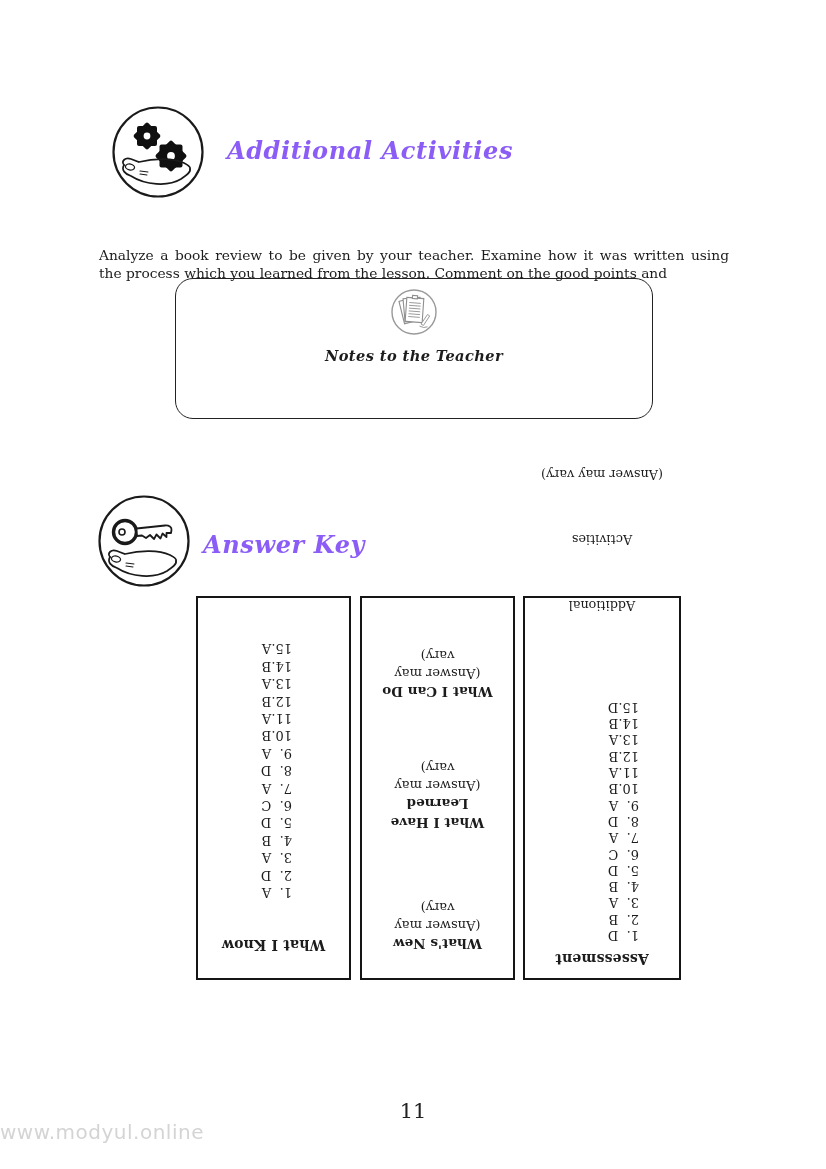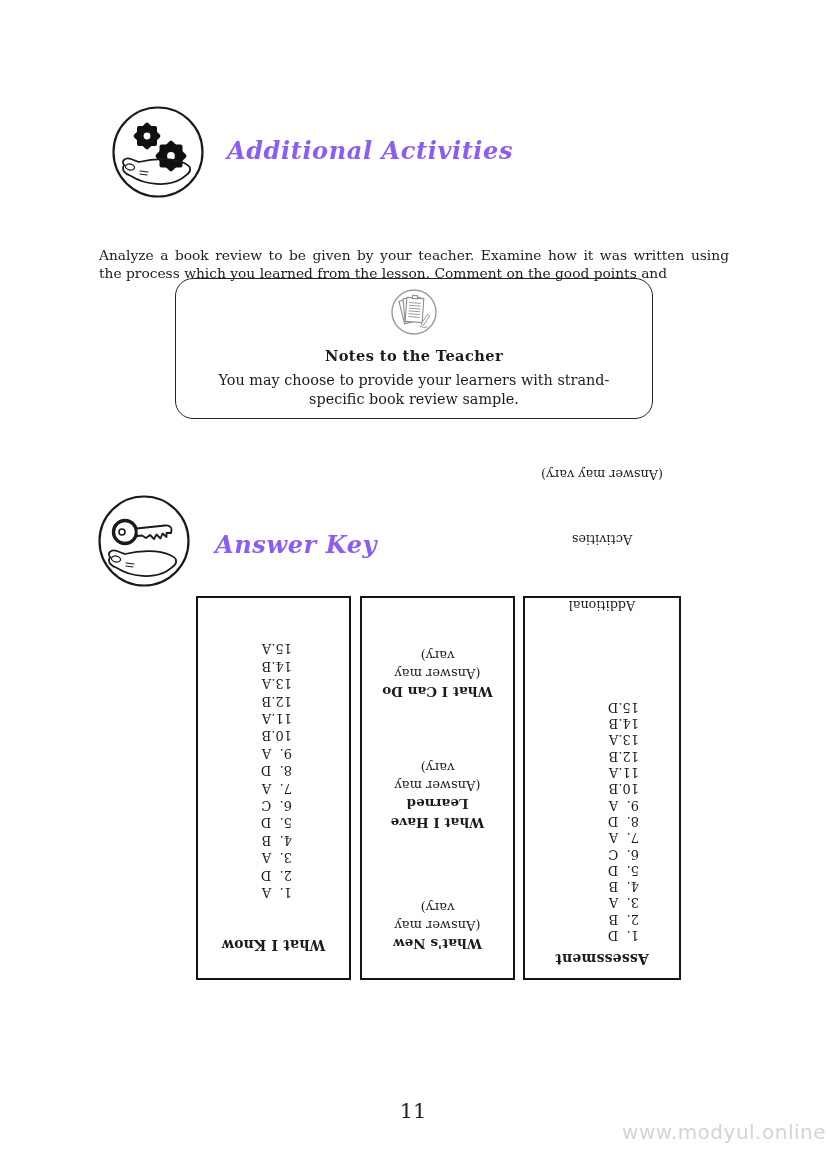--- a/index.html
+++ b/index.html
@@ -17,21 +17,21 @@
   .section-heading{
     font-family:"DejaVu Serif", serif;
     font-style:italic;
     font-weight:700;
     font-size:24px;
     letter-spacing:0.6px;
     color:#8b5cf6;
     white-space:nowrap;
   }
   #heading-additional{left:227px;top:136px;}
-  #heading-answer{left:203px;top:530px;margin-left:12px;}
+  #heading-answer{left:203px;top:530px;}
   #icon-additional{left:111px;top:105px;}
   #icon-answer{left:97px;top:494px;}
 
   
   #intro-paragraph{
     left:99px;top:202px;width:630px;
     font-size:13.8px;line-height:18.3px;margin-top:44px;
   }
   .para-line{
     text-align:justify;
@@ -42,21 +42,21 @@
   
   #notes-box{
     left:175px;top:278px;width:478px;height:141px;
     border:1.6px solid #222;border-radius:18px;
     box-sizing:border-box;
     text-align:center;
   }
   #notes-icon{margin-top:8px;}
   #notes-title{
     margin-top:10px;
-    font-weight:700;
+    font-weight:700;font-style:italic;
     font-size:14.6px;letter-spacing:0.4px;text-align:center;
   }
   #notes-body{margin-top:7px;font-size:14.4px;line-height:19px;}
 
   
   .akbox{
     top:596px;height:384px;
     border:2px solid #151515;
     box-sizing:border-box;
     position:absolute;
@@ -97,25 +97,24 @@
     font-size:12.8px;line-height:16.4px;white-space:pre;
   }
 
   
   #page-number{
     left:0;right:0;top:1099px;
     text-align:center;font-size:21px;color:#222;
   }
   #watermark{
     left:0;right:0;top:1120px;
-    text-align:right;
+    text-align:left;
     font-family:"DejaVu Sans", sans-serif;
     font-size:20px;letter-spacing:0.5px;
     color:#d4d4d4;
-    padding-left:39px;
   }
 
   svg{display:block;}
 </style>
 </head>
 <body>
 
 <div class="abs" id="icon-additional">
   <svg width="94" height="94" viewBox="0 0 94 94">
     <circle cx="47" cy="47" r="44.5" fill="#fff" stroke="#1a1a1a" stroke-width="2.2"></circle>
@@ -156,26 +155,20 @@
       <rect x="17" y="11" width="17" height="24" transform="rotate(4 25.5 23)"></rect>
       <rect x="23.5" y="8.5" width="5" height="3.2" transform="rotate(4 26 10)"></rect>
     </g>
     <g stroke="#8f8f8f" stroke-width="0.9">
       <path d="M20.3 15.5 l11.5 0.9 M20.1 18.3 l11.5 0.9 M19.9 21.1 l11.5 0.9 M19.7 23.9 l11.5 0.9 M19.5 26.7 l11.5 0.9 M19.3 29.5 l11.5 0.9" fill="none"></path>
       <path d="M32 37 L38.5 27.5 l2.2 1.4 -6.3 9.6 z" fill="#fff"></path>
       <path d="M30.5 39 q4 2.6 8 0.8" fill="none"></path>
     </g>
   </svg>
   <div id="notes-title">Notes to the Teacher</div>
-  <div id="notes-body">
-
-      <div class="notes-line">You may choose to provide your learners with strand-</div>
-
-      <div class="notes-line">specific book review sample.</div>
-    </div>
 </div>
 
 <div class="abs" id="icon-answer">
   <svg width="94" height="94" viewBox="0 0 94 94">
     <circle cx="47" cy="47" r="44.5" fill="#fff" stroke="#1a1a1a" stroke-width="2.2"></circle>
     <g fill="none" stroke="#1a1a1a">
       <circle cx="28" cy="38" r="11.5" stroke-width="3.4"></circle>
       <circle cx="25" cy="38" r="3" stroke-width="1.6"></circle>
       <path d="M39.5 34.5 L68 31.5 C72 31.2 75 33 74.5 36 L74 39 L69.5 39 L69.5 43 L65.5 39.5 L63.5 44.5 L59.5 40.5 L57 45 L53 41 L49 44 L45 41.5 L40 42 Z" fill="#fff" stroke-width="1.8" stroke-linejoin="round"></path>
     </g>

